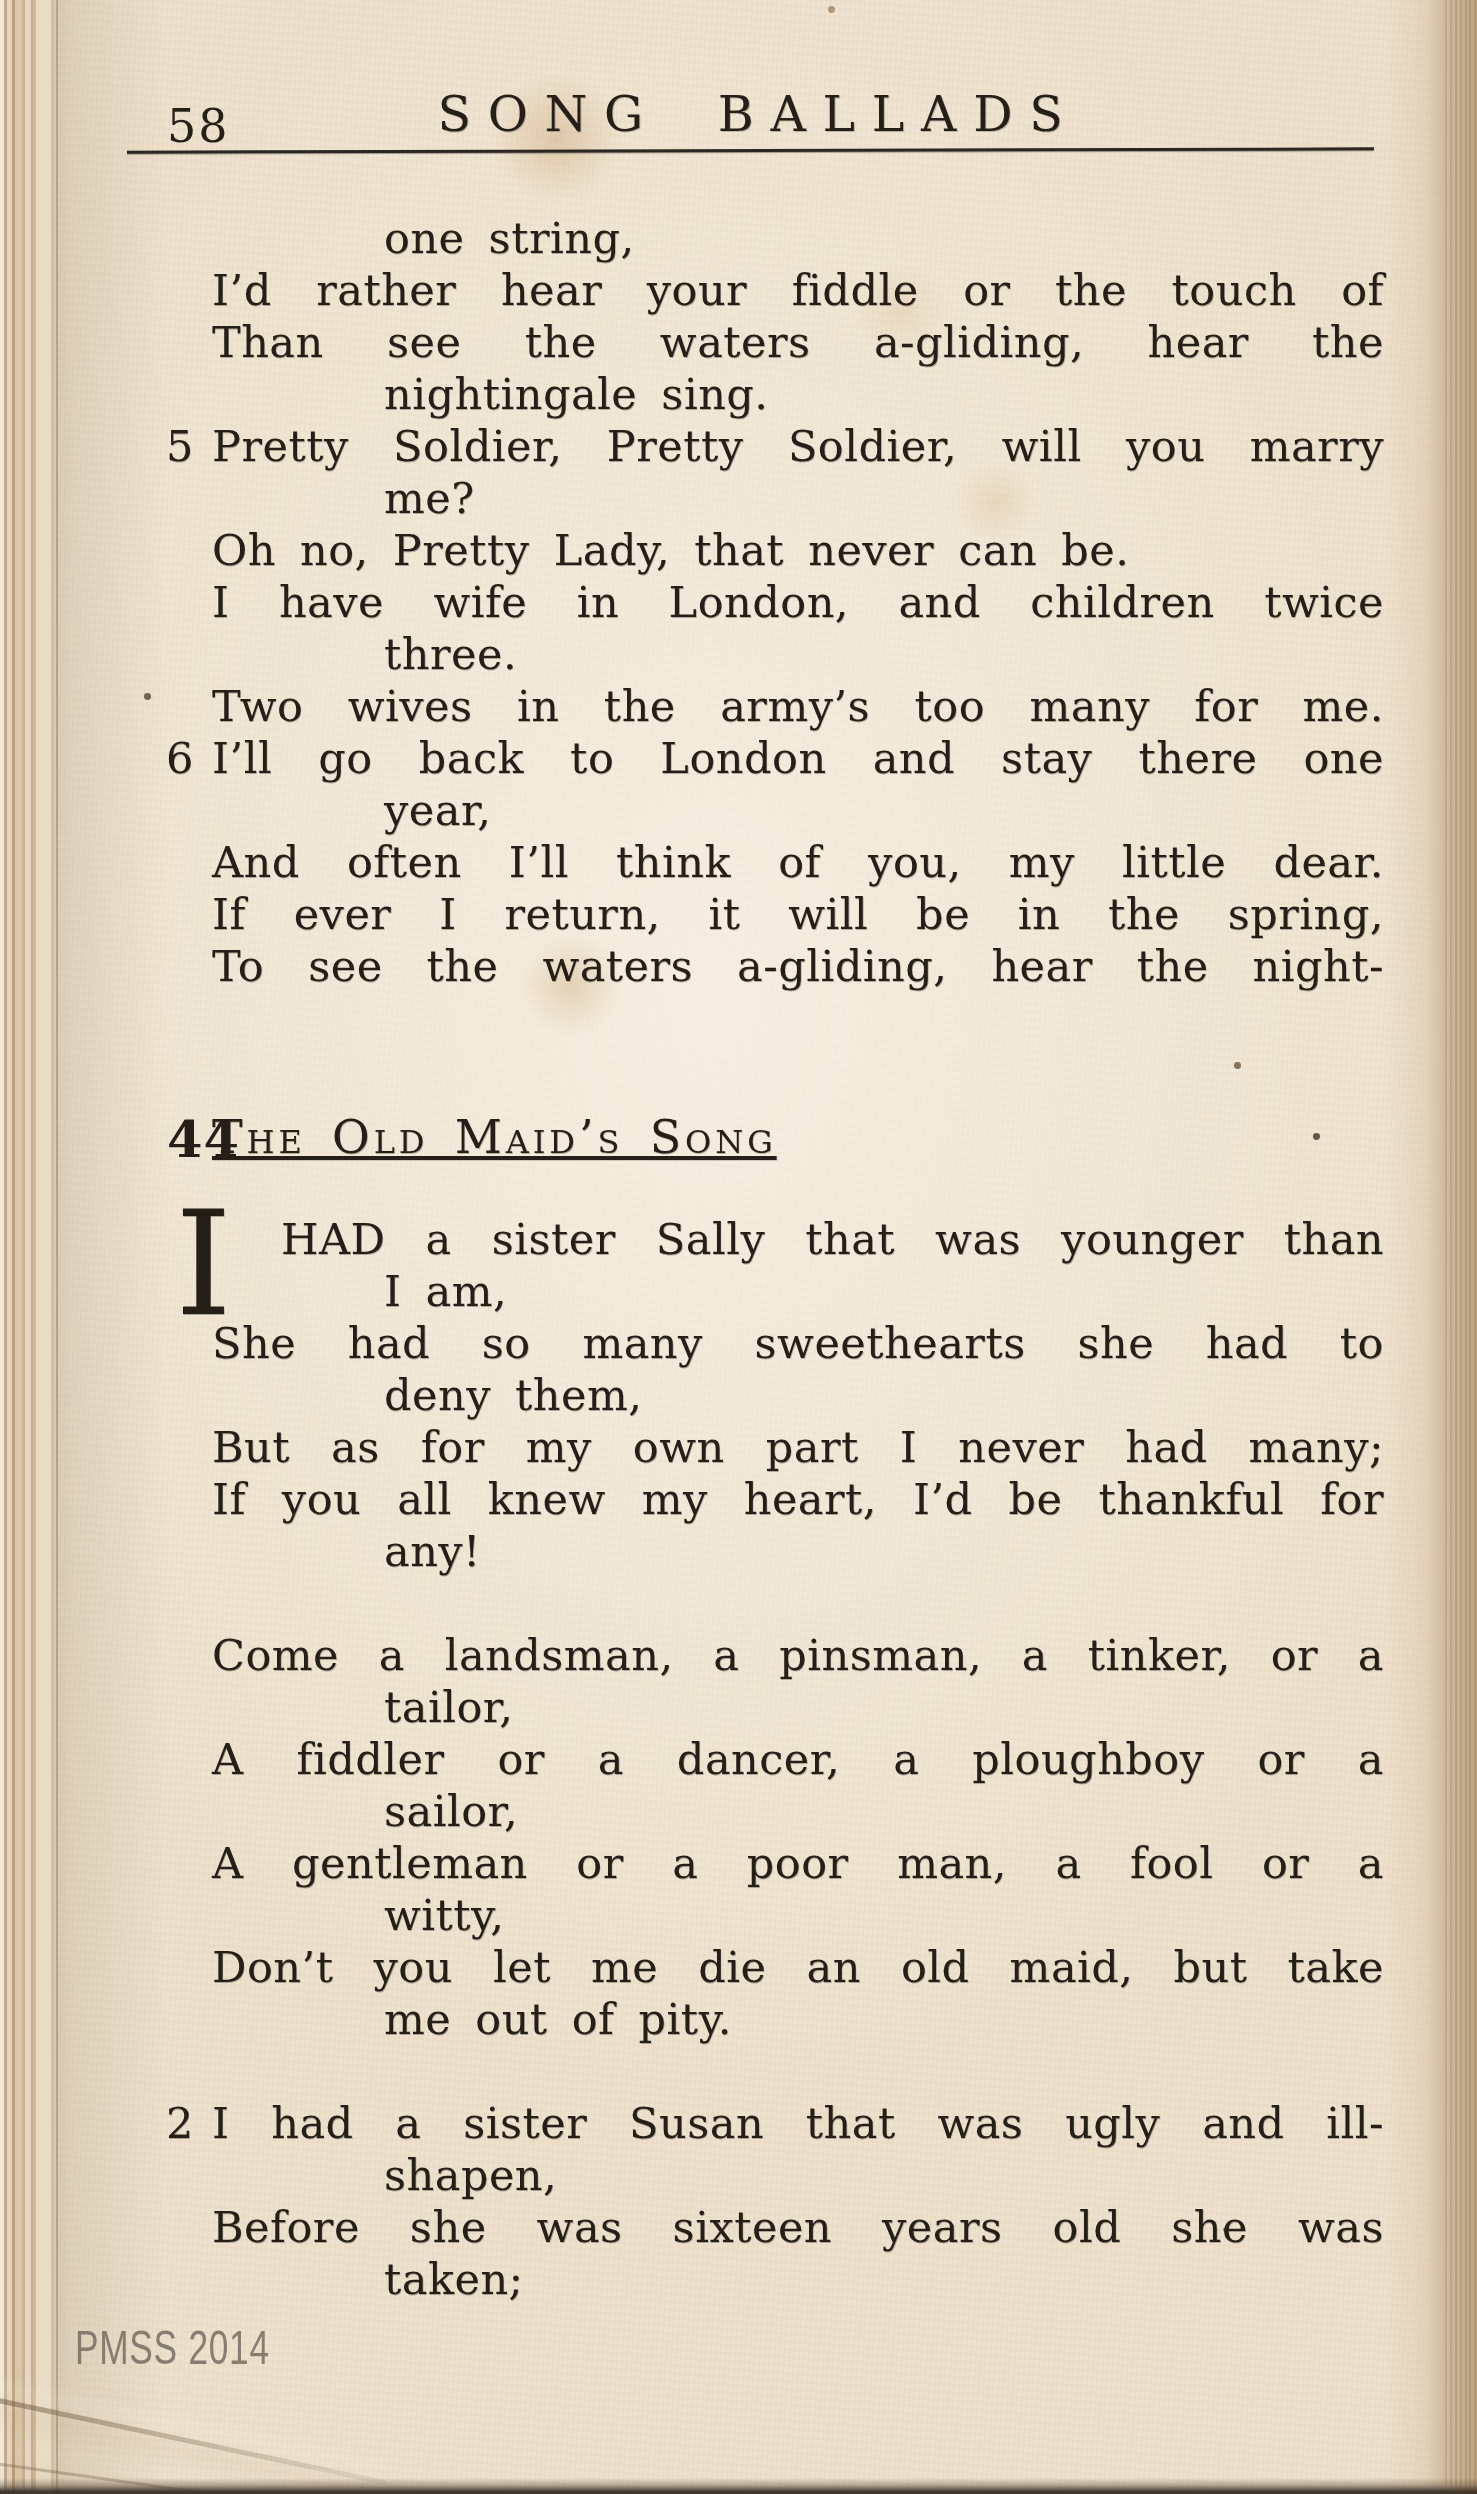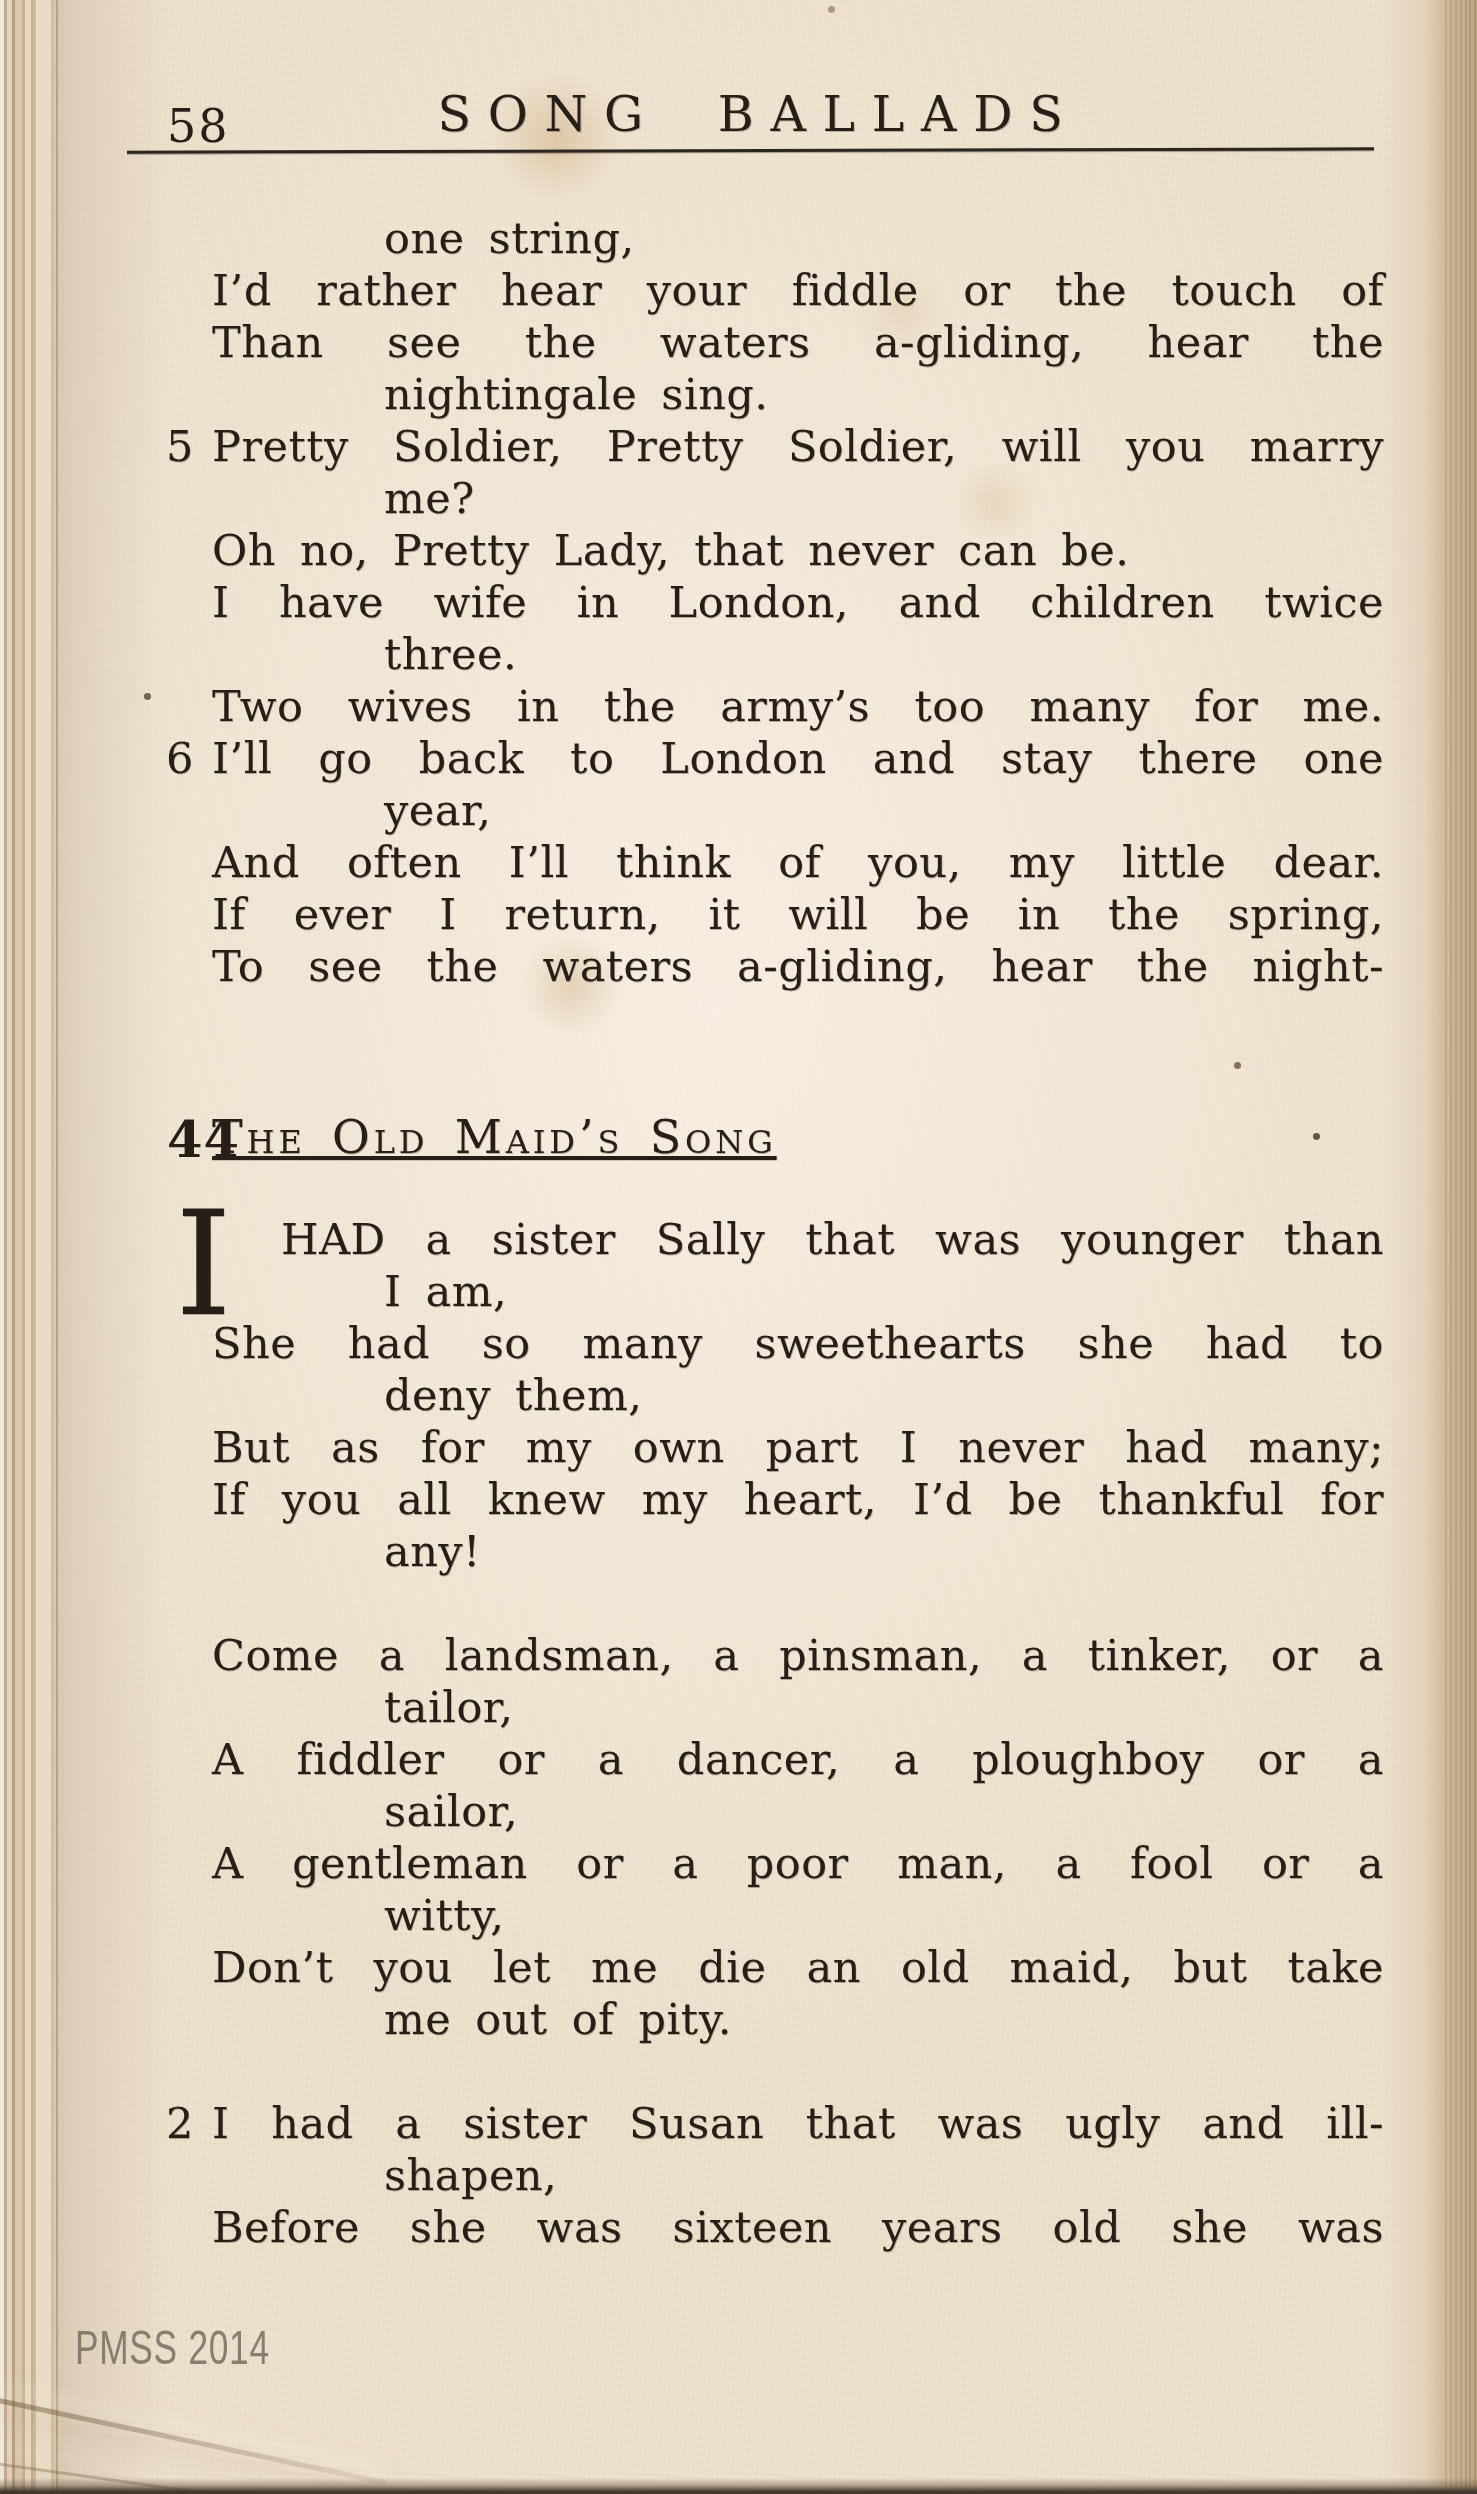--- a/index.html
+++ b/index.html
@@ -155,19 +155,20 @@
     <div class="line j">Don’t you let me die an old maid, but take</div>
     <div class="line ind">me out of pity.</div>
 
     <div class="stanza-gap"></div>
 
     <div class="line j">
       <span class="vnum">2</span><span class="lt">I had a sister Susan that was ugly and ill-</span>
     </div>
     <div class="line ind">shapen,</div>
     <div class="line j">Before she was sixteen years old she was</div>
+    <div class="line ind">taken;</div>
 
   </main>
 
   <div class="watermark">PMSS 2014</div>
 
 </div>
 
 
 </body></html>

